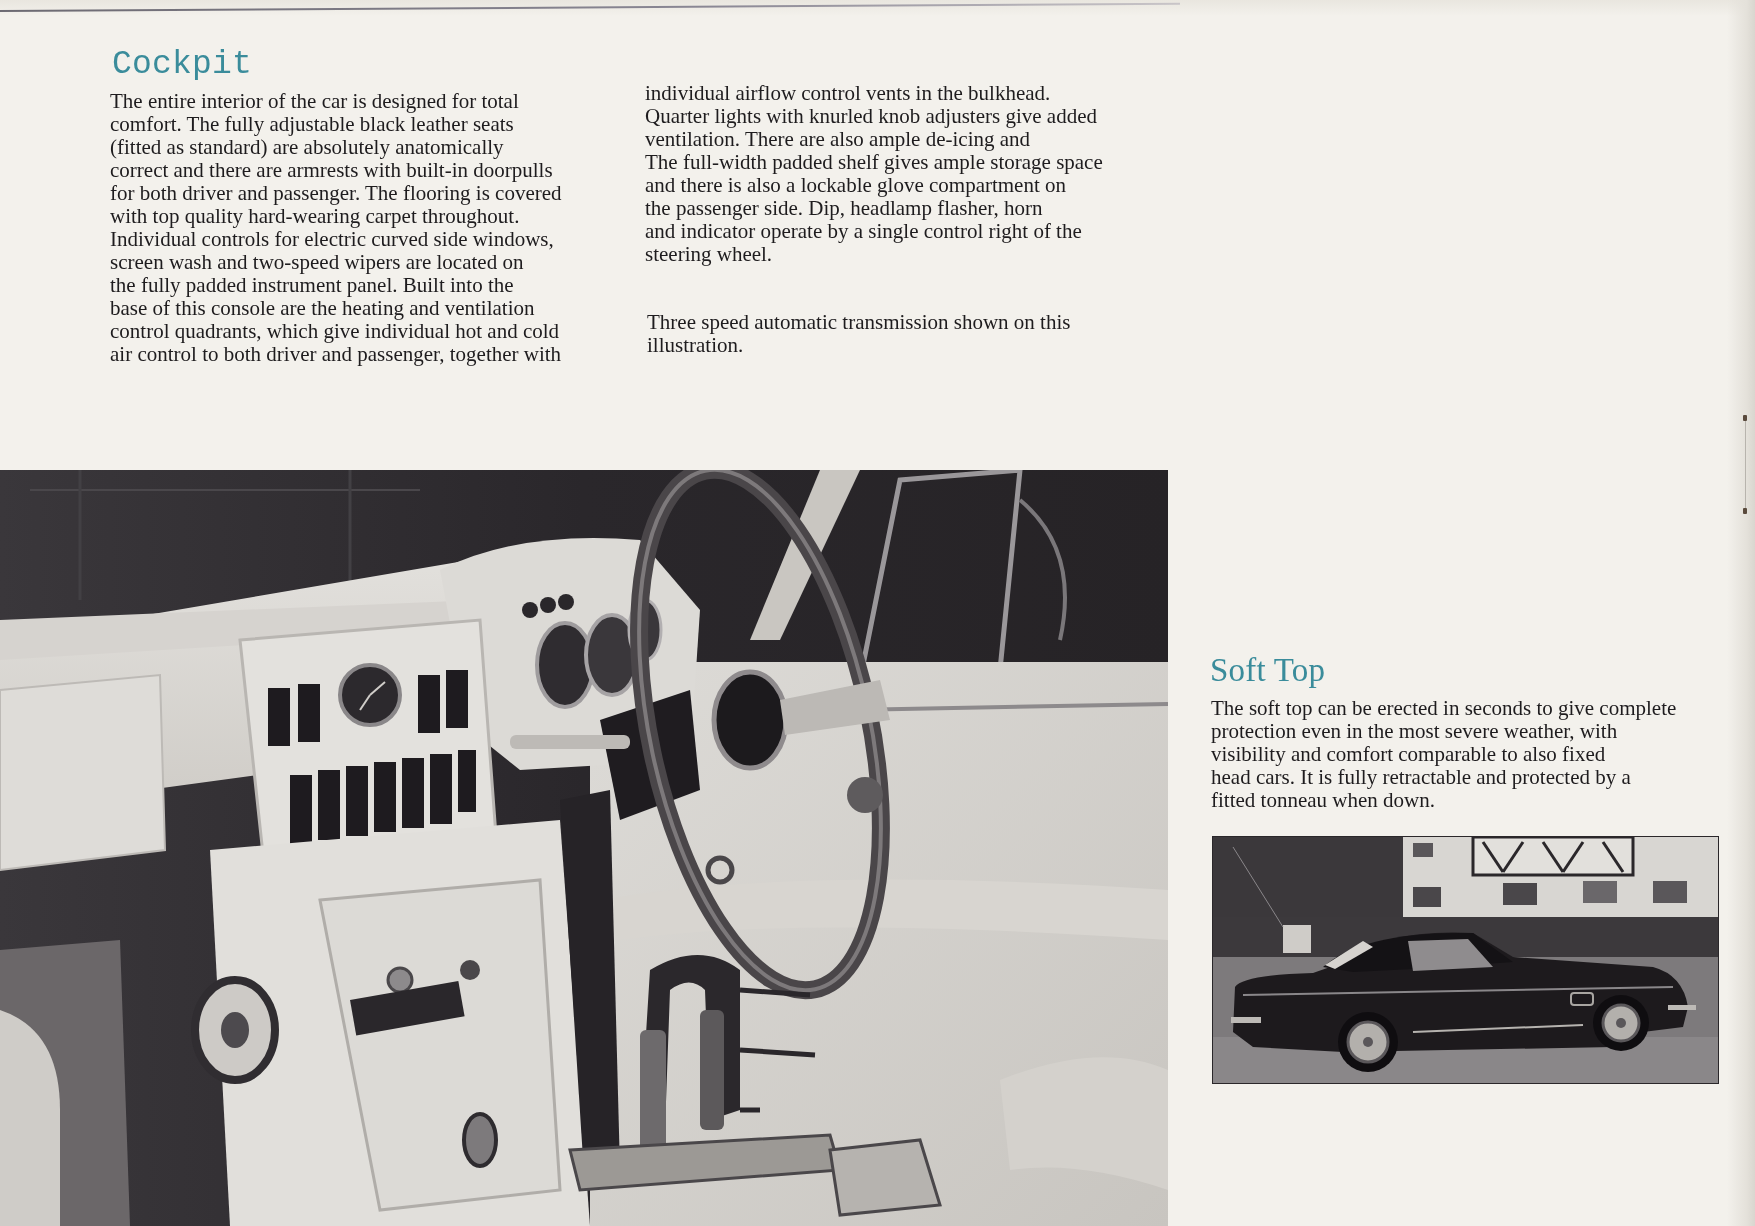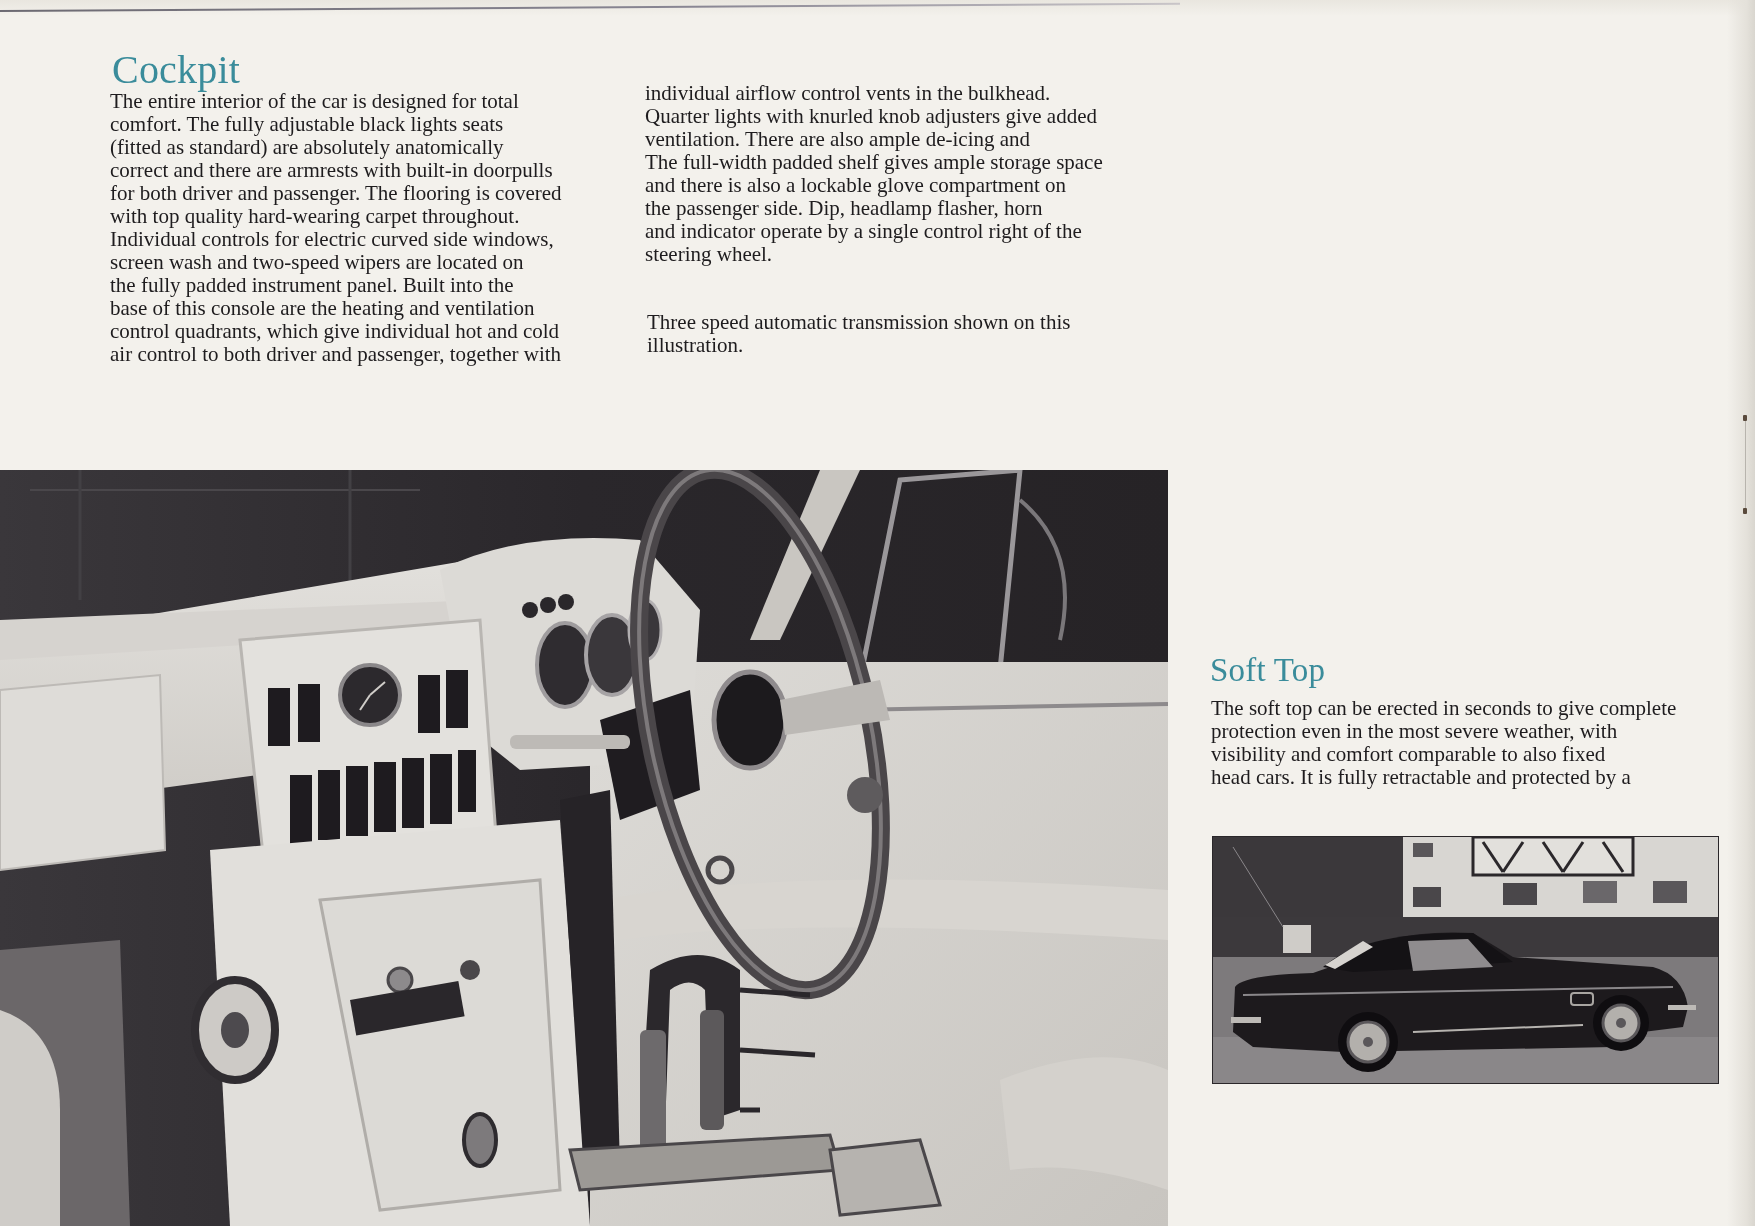--- a/index.html
+++ b/index.html
@@ -57,21 +57,22 @@
     .heading {
       position: absolute;
       color: #3a8c9b;
       font-family: "Liberation Serif", "DejaVu Serif", serif;
       font-weight: normal;
       margin: 0;
       letter-spacing: 0.2px;
     }
     .heading.cockpit {
       left: 112px; top: 46px;
-      font-size: 40px;
+      font-size: 33px;
+      font-family: Liberation Mono, monospace;
     }
     .heading.softtop {
       left: 1210px; top: 652px;
       font-size: 33px;
     }
 
     .para {
       position: absolute;
       margin: 0;
       font-size: 21px;
@@ -113,21 +114,21 @@
 <div class="page-fold-line"></div>
 <div class="right-edge-shadow"></div>
 <div class="staple-line"></div>
 <div class="staple s1"></div>
 <div class="staple s2"></div>
 
 <h2 class="heading cockpit">Cockpit</h2>
 
 <p class="para cockpit-col1">
   <span class="line">The entire interior of the car is designed for total</span>
-  <span class="line">comfort. The fully adjustable black lights seats</span>
+  <span class="line">comfort. The fully adjustable black leather seats</span>
   <span class="line">(fitted as standard) are absolutely anatomically</span>
   <span class="line">correct and there are armrests with built-in doorpulls</span>
   <span class="line">for both driver and passenger. The flooring is covered</span>
   <span class="line">with top quality hard-wearing carpet throughout.</span>
   <span class="line">Individual controls for electric curved side windows,</span>
   <span class="line">screen wash and two-speed wipers are located on</span>
   <span class="line">the fully padded instrument panel. Built into the</span>
   <span class="line">base of this console are the heating and ventilation</span>
   <span class="line">control quadrants, which give individual hot and cold</span>
   <span class="line">air control to both driver and passenger, together with</span>
@@ -254,20 +255,21 @@
   </svg>
 </div>
 
 <h2 class="heading softtop">Soft Top</h2>
 
 <p class="para softtop-body">
   <span class="line">The soft top can be erected in seconds to give complete</span>
   <span class="line">protection even in the most severe weather, with</span>
   <span class="line">visibility and comfort comparable to also fixed</span>
   <span class="line">head cars. It is fully retractable and protected by a</span>
+  <span class="line">fitted tonneau when down.</span>
 </p>
 
 <div class="car-photo" title="Black and white photograph of the dark convertible with soft top raised, parked in front of a Tudor-style house">
   <svg width="505" height="246" viewBox="0 0 505 246" xmlns="http://www.w3.org/2000/svg">
 
     <rect x="0" y="0" width="505" height="246" fill="#4a4749"></rect>
     <rect x="0" y="0" width="200" height="120" fill="#3b383b"></rect>
 
     <rect x="190" y="0" width="315" height="80" fill="#d8d6d2"></rect>
     <rect x="260" y="0" width="160" height="38" fill="#e2e0dc" stroke="#2a272a" stroke-width="3"></rect>

